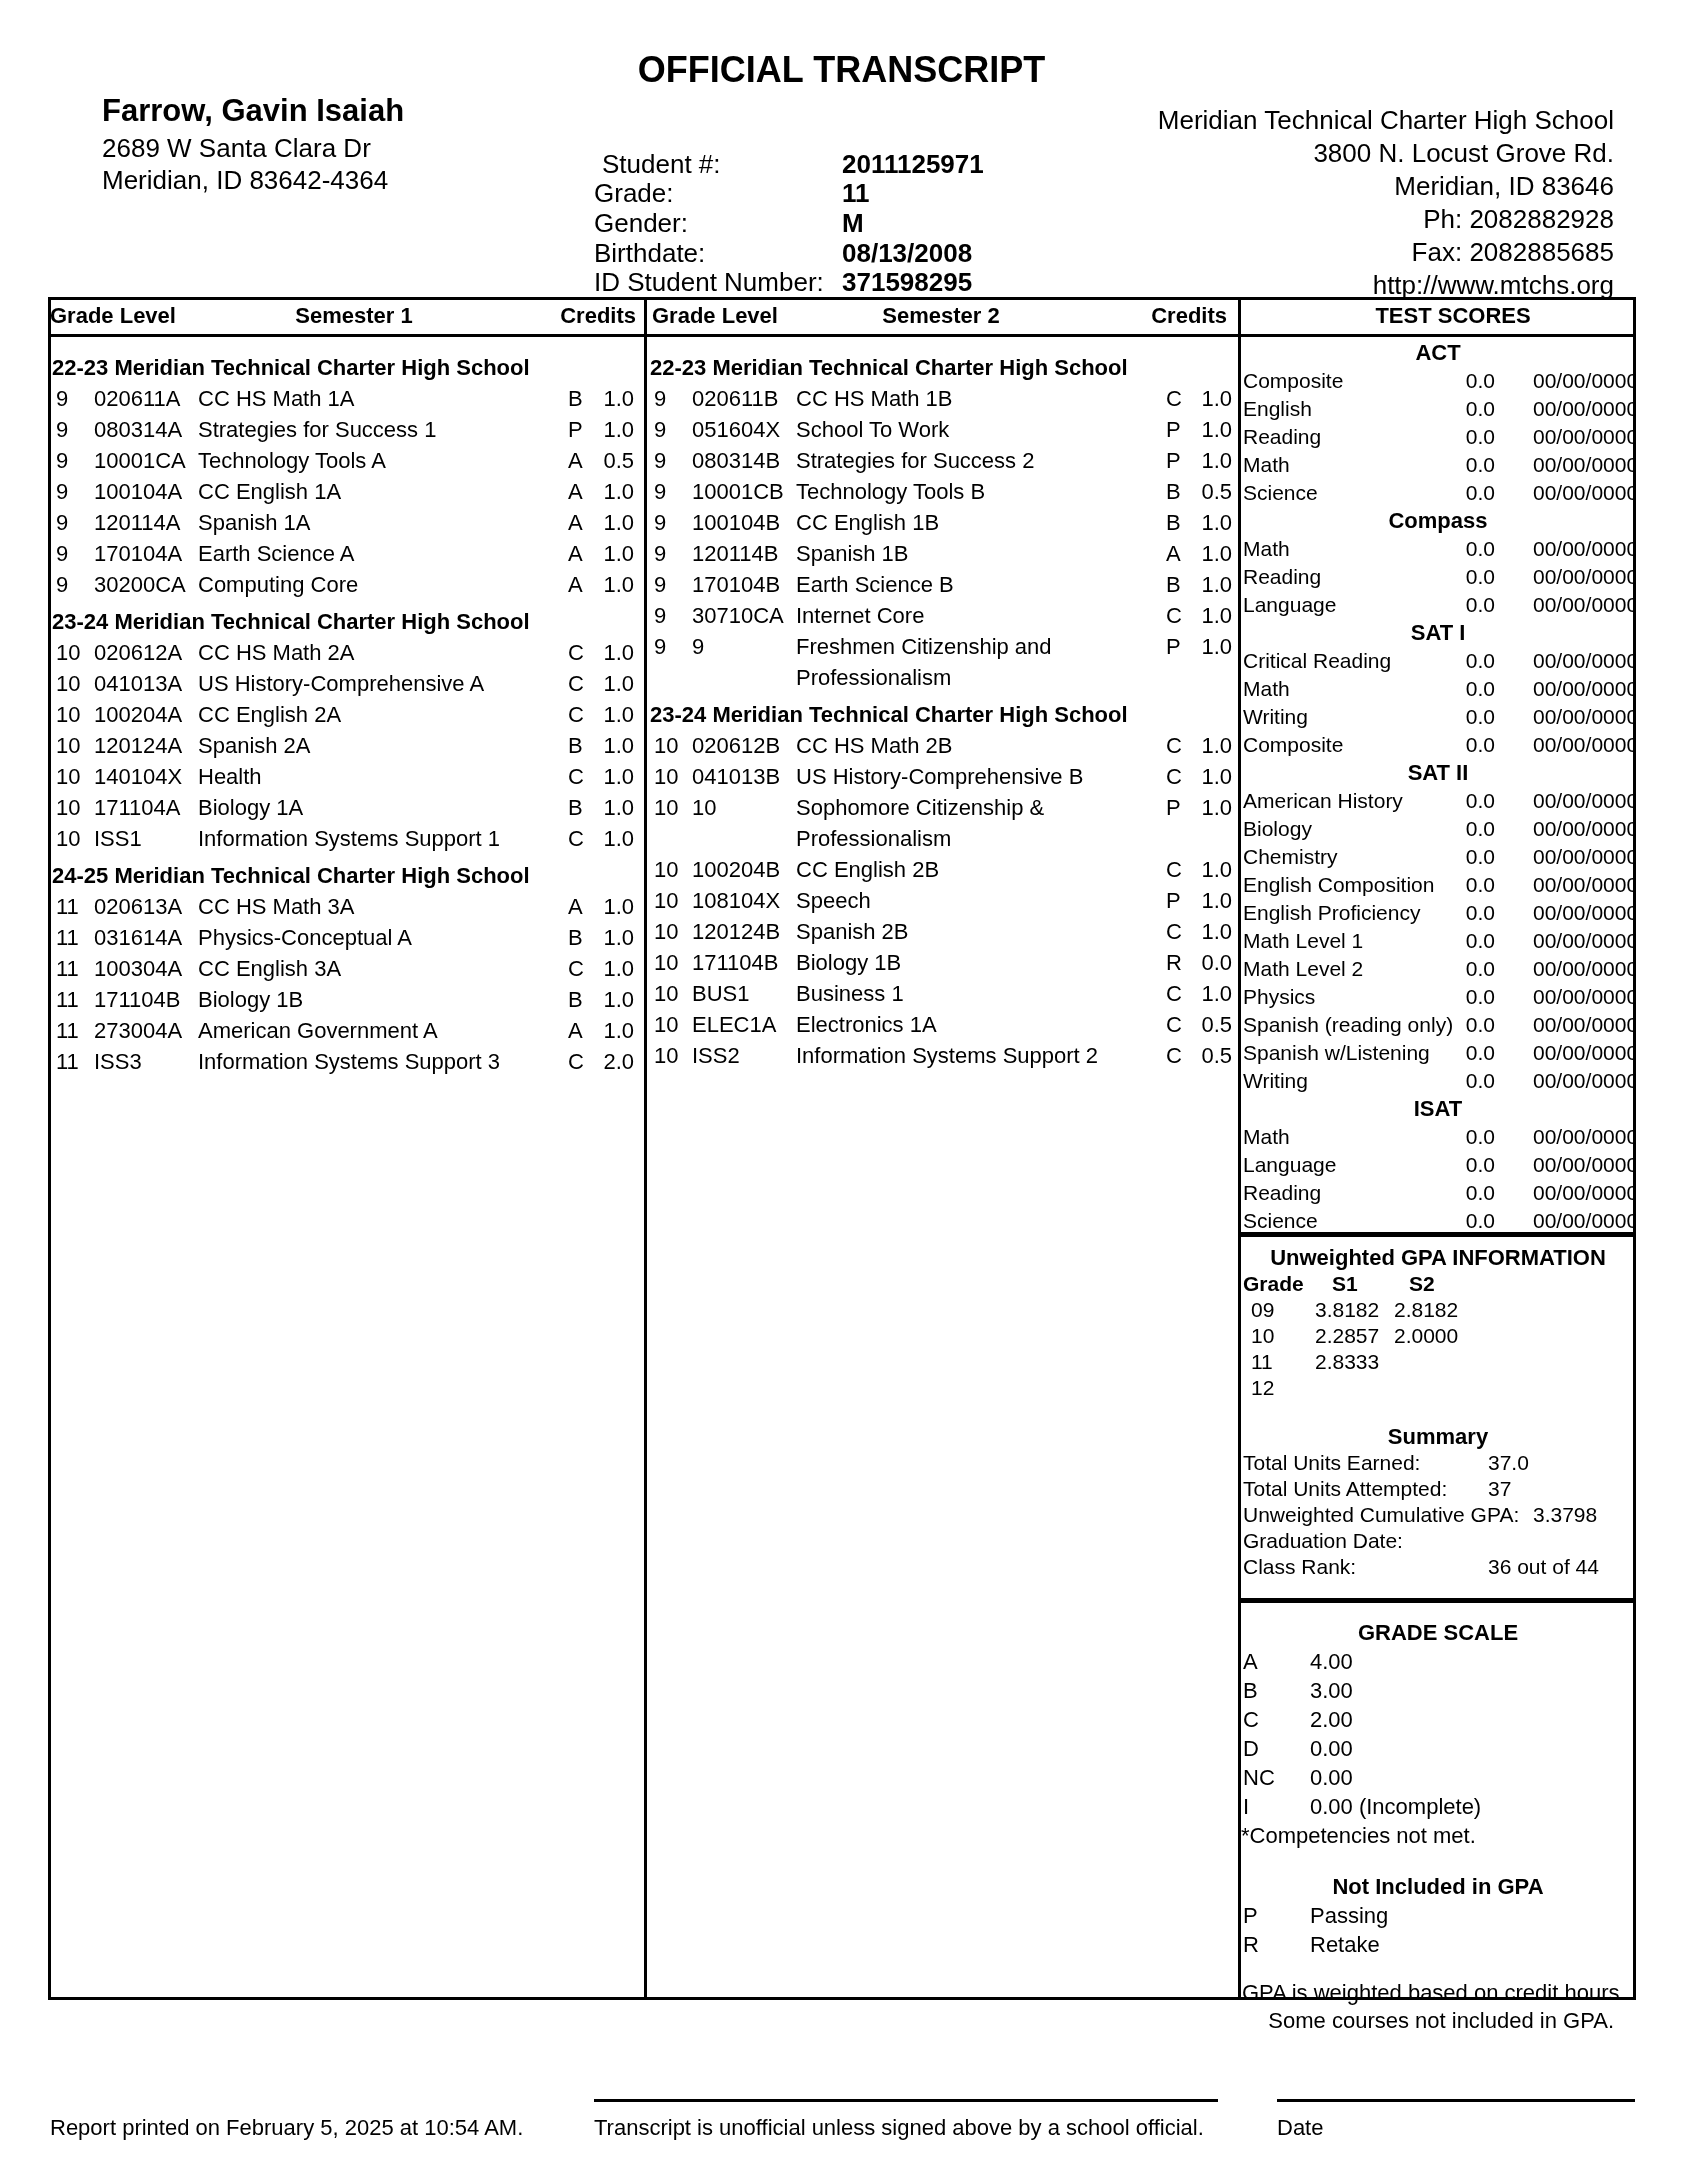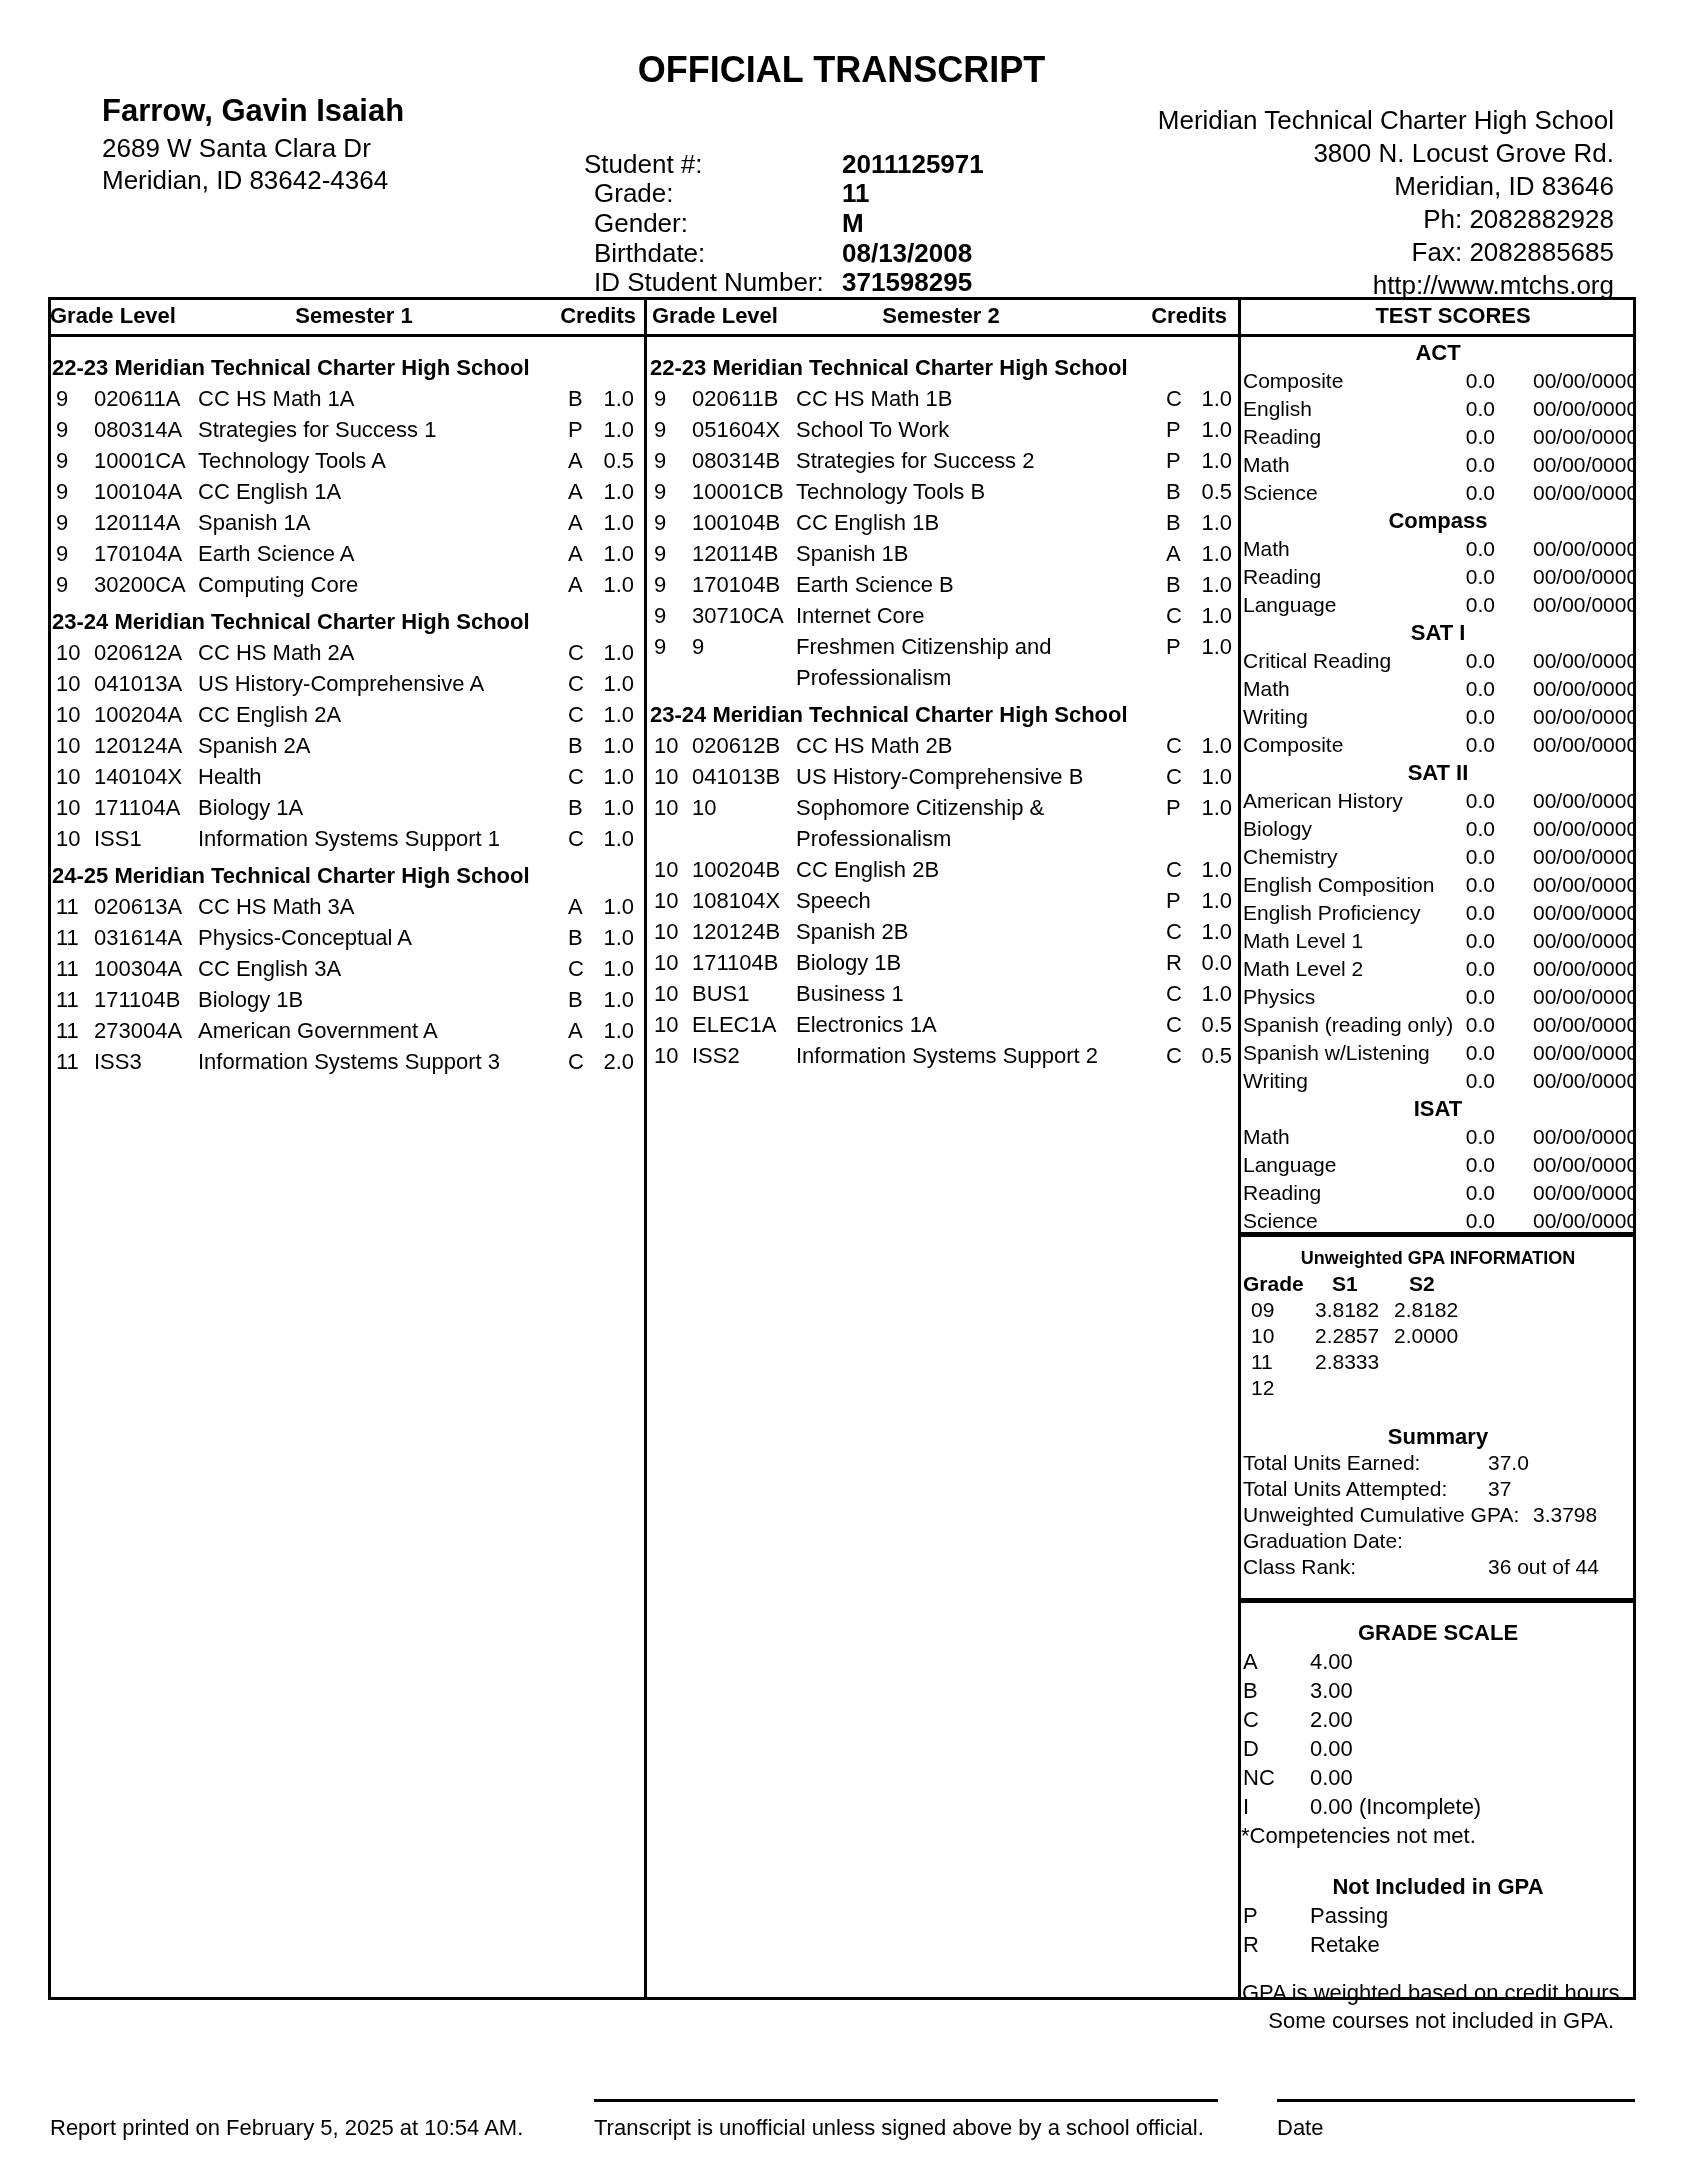--- a/index.html
+++ b/index.html
@@ -44,21 +44,21 @@
 
 <div class="page">
 
   <div class="abs ctr b" style="left:0;width:1683px;top:50px;font-size:36px;line-height:40px">OFFICIAL TRANSCRIPT</div>
 
   <div class="abs b" style="left:102px;top:94px;font-size:31px;line-height:34px">Farrow, Gavin Isaiah</div>
   <div class="abs f26" style="left:102px;top:132px;line-height:33px">2689 W Santa Clara Dr</div>
   <div class="abs f26" style="left:102px;top:164px;line-height:33px">Meridian, ID 83642-4364</div>
 
   <div id="student-fields">
-      <div class="abs f26" style="left: 584px; top: 149px;">Student #:</div>
+      <div class="abs f26" style="left: 602px; top: 149px;">Student #:</div>
       <div class="abs f26 b" style="left: 842px; top: 149px;">2011125971</div>
       <div class="abs f26" style="left: 594px; top: 178px;">Grade:</div>
       <div class="abs f26 b" style="left: 842px; top: 178px;">11</div>
       <div class="abs f26" style="left: 594px; top: 208px;">Gender:</div>
       <div class="abs f26 b" style="left: 842px; top: 208px;">M</div>
       <div class="abs f26" style="left: 594px; top: 238px;">Birthdate:</div>
       <div class="abs f26 b" style="left: 842px; top: 238px;">08/13/2008</div>
       <div class="abs f26" style="left: 594px; top: 267px;">ID Student Number:</div>
       <div class="abs f26 b" style="left: 842px; top: 267px;">371598295</div>
     </div>
@@ -507,21 +507,21 @@
         <span class="dt">00/00/0000</span>
       </div>
       <div class="trow">
         <span class="lb">Science</span>
         <span class="sc">0.0</span>
         <span class="dt">00/00/0000</span>
       </div>
     </div>
 
   <div class="panel" style="left:1240px;top:1245px;width:396px">
-    <div class="ctr b g26" style="font-size:18px">Unweighted GPA INFORMATION</div>
+    <div class="ctr b g26" style="font-size:22px">Unweighted GPA INFORMATION</div>
     <div class="grow b">
       <span class="abs" style="left:3px">Grade</span>
       <span class="abs" style="left:92px">S1</span>
       <span class="abs" style="left:169px">S2</span>
     </div>
     <div id="gpa-rows">
         <div class="grow">
           <span class="abs" style="left: 11px;">09</span>
           <span class="abs" style="left: 75px;">3.8182</span>
           <span class="abs" style="left: 154px;">2.8182</span>

